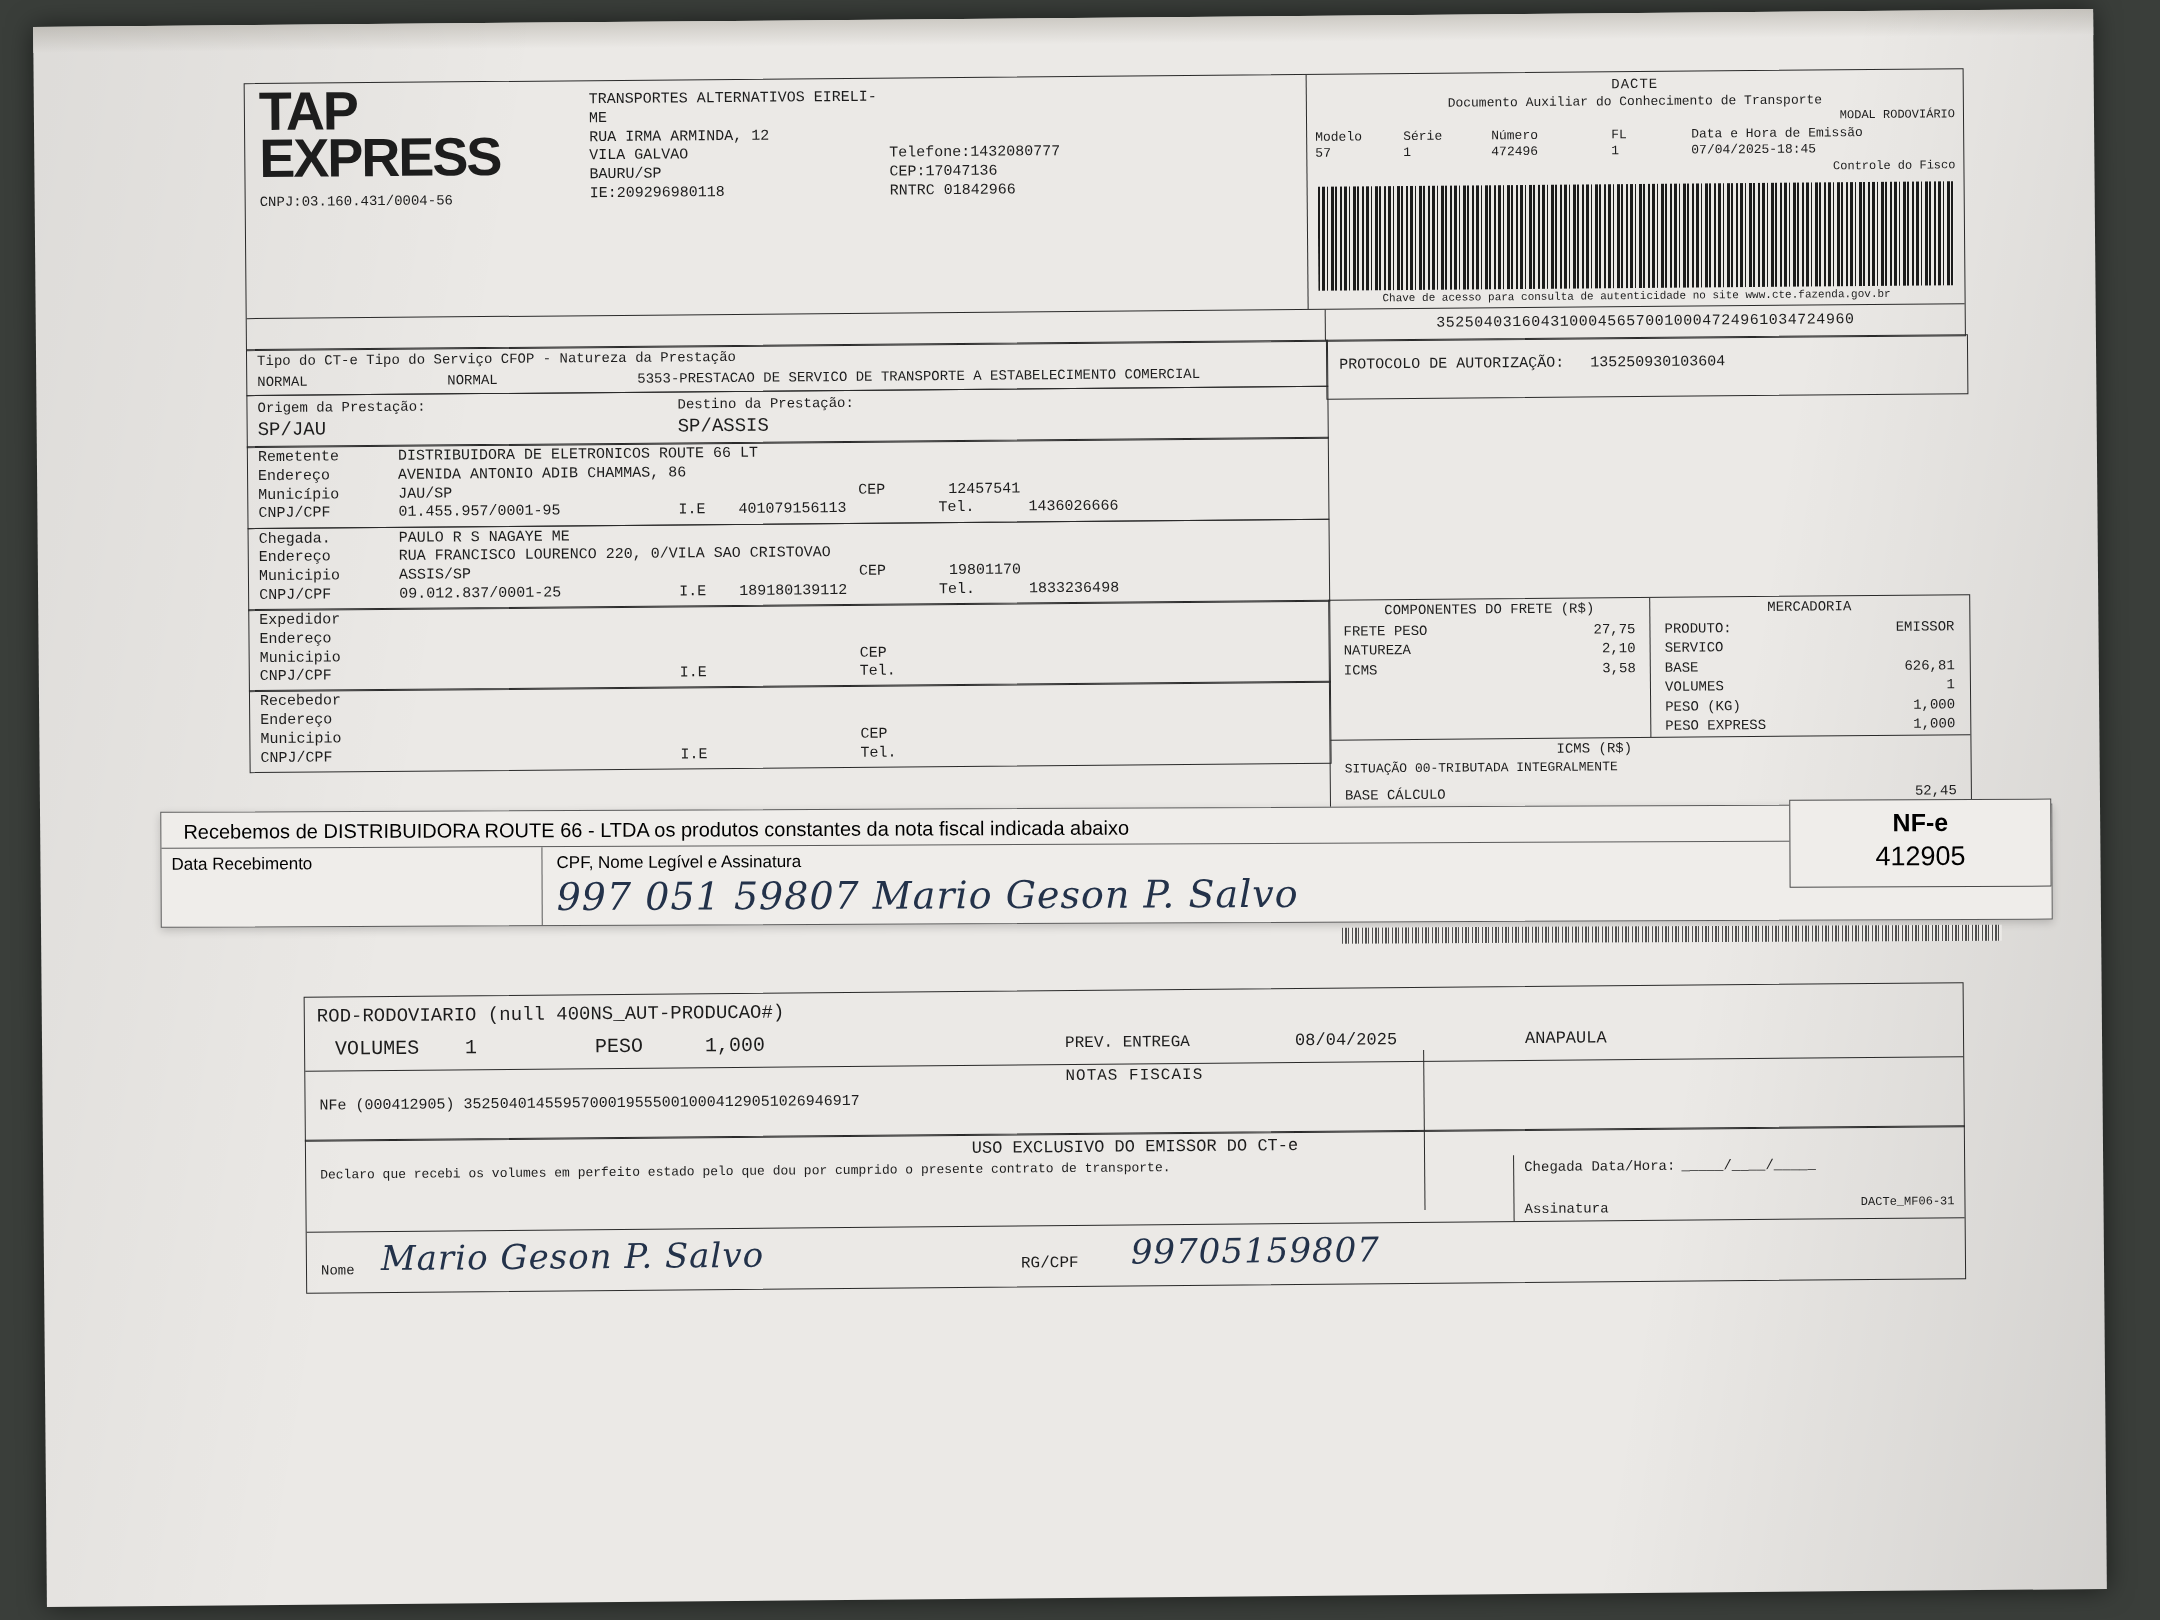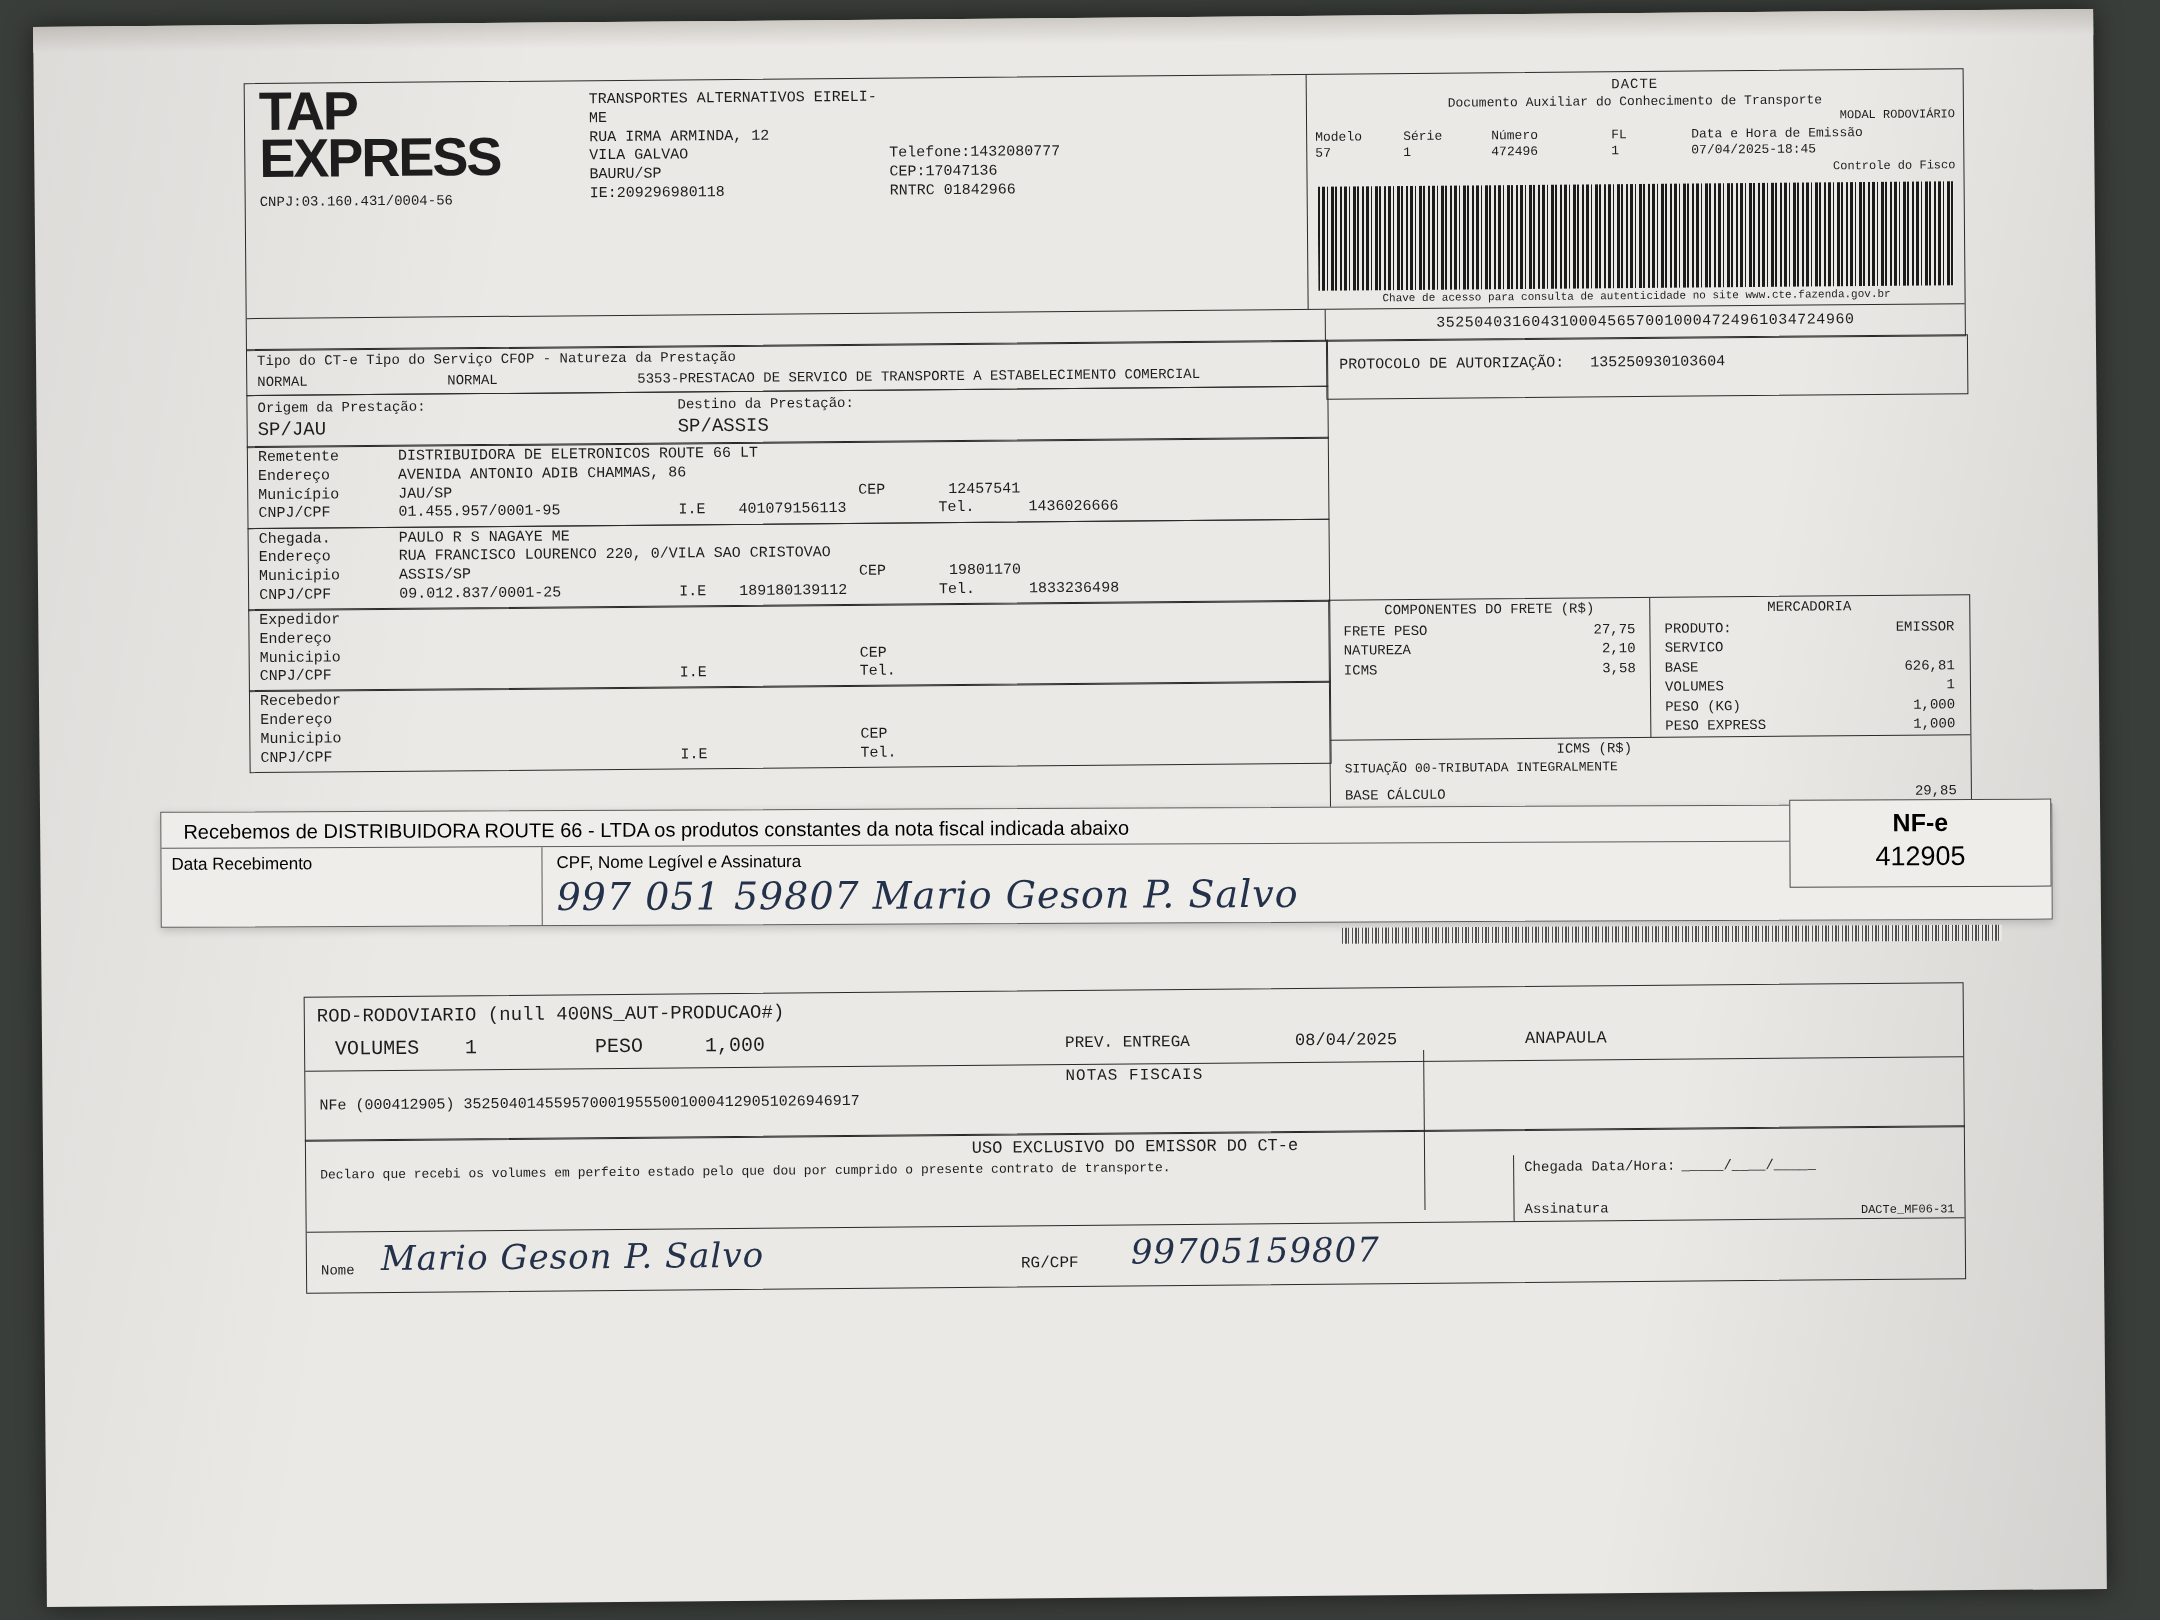--- a/index.html
+++ b/index.html
@@ -343,21 +343,21 @@
               <span>1,000</span>
             </div>
           </div>
         </div>
 
         <div style="border-top:1.6px solid #2a2a2a;">
           <div style="margin-left:226px;text-align:left;font-size:14px;padding:2px 0">ICMS (R$)</div>
           <div style="padding:0 14px;font-size:13px">SITUAÇÃO 00-TRIBUTADA INTEGRALMENTE</div>
           <div class="kv" style="padding-top:10px">
             <span>BASE CÁLCULO</span>
-            <span>29,85</span>
+            <span>52,45</span>
           </div>
           <div class="kv" style="padding-bottom:8px">
             <span style="font-size:13px">ICMS(%)</span>
             <span>12,00</span>
           </div>
         </div>
       </div>
     </div>
 
     <div class="bx" style="width:1080px;margin-top:-1.6px;">
@@ -423,16 +423,16 @@
           </div>
           <div style="margin-top:26px;text-align:left">Assinatura</div>
         </div>
       </div>
       <div class="sigline" style="border-top:1.6px solid #2a2a2a;">
         <div style="width:60px;font-size:14px">Nome</div>
         <div class="hand hand2" style="width:640px">Mario Geson P. Salvo</div>
         <div style="width:110px;font-size:16px">RG/CPF</div>
         <div class="hand hand2" style="flex:1">99705159807</div>
       </div>
-      <div class="smallcode" style="position:absolute;right:10px;bottom:62px;">DACTe_MF06-31</div>
+      <div class="smallcode" style="position:absolute;right:10px;bottom:70px;">DACTe_MF06-31</div>
     </div>
   </div>
 </div>
 
 </body></html>

